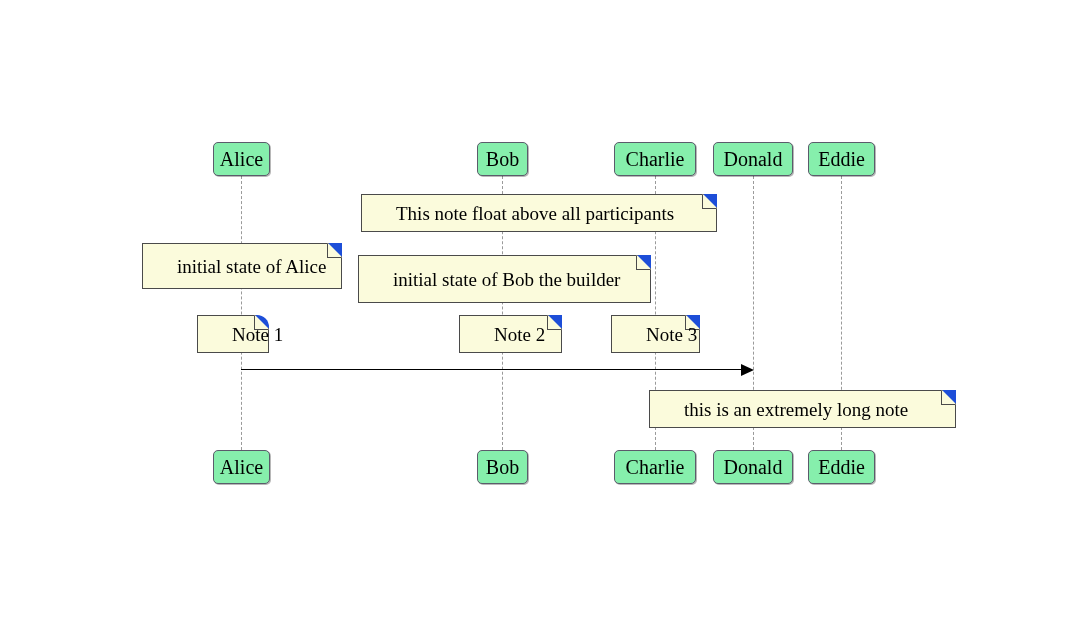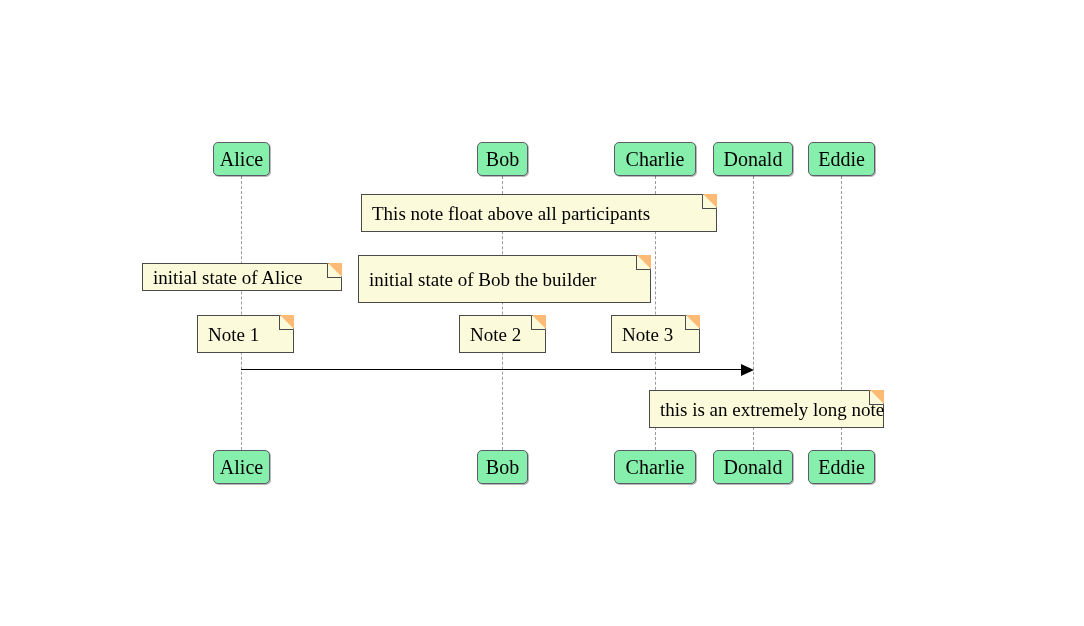--- a/index.html
+++ b/index.html
@@ -34,29 +34,30 @@
     justify-content:center;
     white-space:nowrap;
     z-index:4;
     box-shadow:1px 1px 0 rgba(0,0,0,0.28);
   }
 
   
   .note {
     position:absolute;
     box-sizing:border-box;
-    background:#fdba74;
+    background:#1d4ed8;
     color:#000;
     font-size:19px;
     line-height:1;
     display:flex;
     align-items:center;
     white-space:nowrap;
     z-index:3;
     border:0;
+    padding-left:24px;
   }
   .note .note-body {
     position:absolute;
     inset:0;
     background:#fbfbdc;
     border:1.3px solid #4a4a4a;
     -webkit-clip-path:polygon(0 0, calc(100% - 14px) 0, 100% 14px, 100% 100%, 0 100%);
     clip-path:polygon(0 0, calc(100% - 14px) 0, 100% 14px, 100% 100%, 0 100%);
     box-shadow:1px 1px 0 rgba(0,0,0,0.28);
   }
@@ -103,46 +104,46 @@
       <div class="lifeline" style="left: 655px; top: 176px; height: 274px;"></div>
       <div class="lifeline" style="left: 753px; top: 176px; height: 274px;"></div>
       <div class="lifeline" style="left: 841px; top: 176px; height: 274px;"></div>
     </div>
   <div id="notes-layer">
       <div class="note" style="left: 361px; top: 194px; width: 356px; height: 38px;">
         <div class="note-body"></div>
         <div class="note-fold"></div>
         <span class="note-text">This note float above all participants</span>
       </div>
-      <div class="note" style="left: 142px; top: 263px; width: 200px; height: 28px; text-align: center;">
+      <div class="note" style="left: 142px; top: 243px; width: 200px; height: 46px; text-align: center;">
         <div class="note-body"></div>
         <div class="note-fold"></div>
         <span class="note-text">initial state of Alice</span>
       </div>
       <div class="note" style="left: 358px; top: 255px; width: 293px; height: 48px;">
         <div class="note-body"></div>
         <div class="note-fold"></div>
         <span class="note-text">initial state of Bob the builder</span>
       </div>
-      <div class="note" style="left: 197px; top: 315px; width: 97px; height: 38px;">
+      <div class="note" style="left: 197px; top: 315px; width: 72px; height: 38px; border-radius: 12px;">
         <div class="note-body"></div>
         <div class="note-fold"></div>
         <span class="note-text">Note 1</span>
       </div>
-      <div class="note" style="left: 459px; top: 315px; width: 87px; height: 38px;">
+      <div class="note" style="left: 459px; top: 315px; width: 103px; height: 38px;">
         <div class="note-body"></div>
         <div class="note-fold"></div>
         <span class="note-text">Note 2</span>
       </div>
       <div class="note" style="left: 611px; top: 315px; width: 89px; height: 38px;">
         <div class="note-body"></div>
         <div class="note-fold"></div>
         <span class="note-text">Note 3</span>
       </div>
-      <div class="note" style="left: 649px; top: 390px; width: 235px; height: 38px;">
+      <div class="note" style="left: 649px; top: 390px; width: 307px; height: 38px;">
         <div class="note-body"></div>
         <div class="note-fold"></div>
         <span class="note-text">this is an extremely long note</span>
       </div>
     </div>
   <div id="messages-layer">
       <div class="arrow-line" style="left: 241px; top: 369px; width: 501px;"></div>
       <div class="arrow-head" style="left: 741px; top: 364px;"></div>
     </div>
   <div id="participants-layer">

